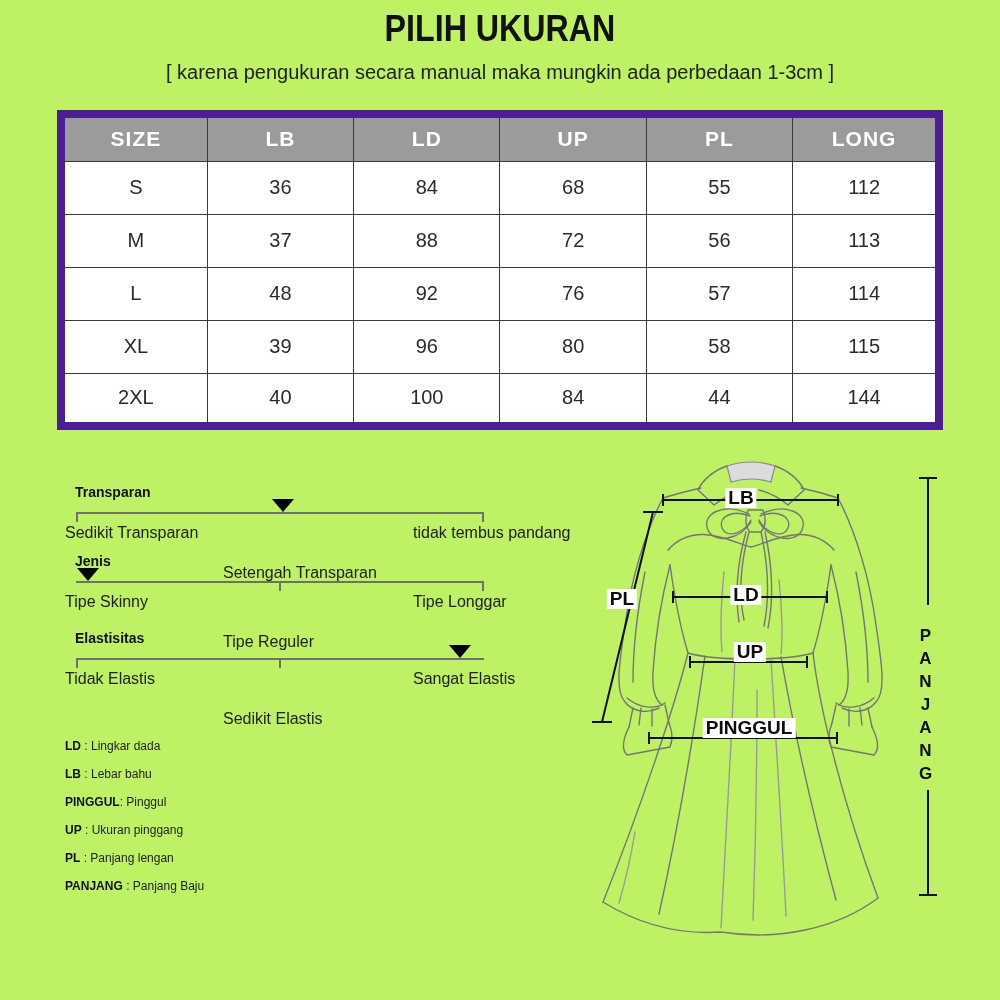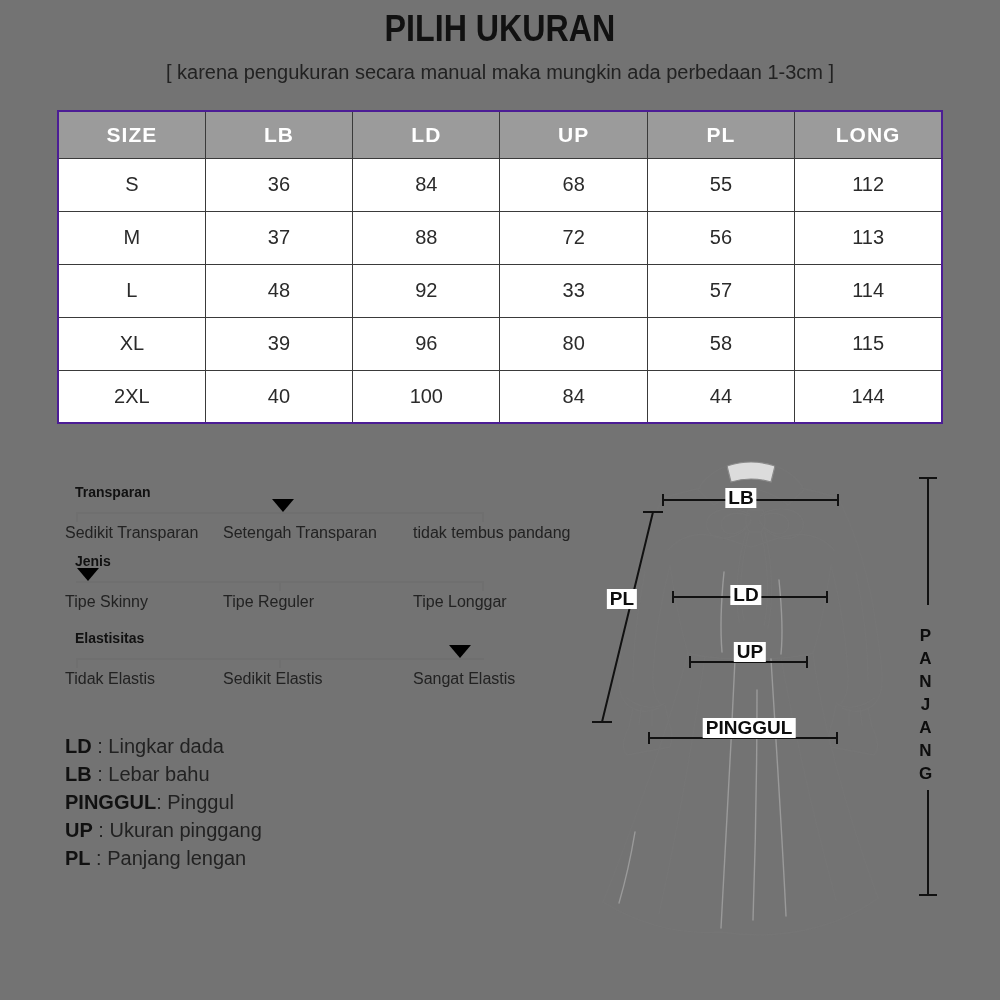--- a/index.html
+++ b/index.html
@@ -1,35 +1,35 @@
 <!DOCTYPE html>
 <html><head>
 <meta charset="utf-8">
 <style>
   * { margin:0; padding:0; box-sizing:border-box; }
   html,body { background:#ffffff; }
   body { font-family:"Liberation Sans","DejaVu Sans",sans-serif; color:#1f1f1f; }
-  .canvas { position:relative; width:1000px; height:1000px; background:#737373; overflow:hidden; }
+  .canvas { position:relative; width:1000px; height:1000px; background:#bef264; overflow:hidden; }
 
   
   .page-title{
     position:absolute; top:6px; left:0; width:1000px; text-align:center;
     font-size:35px; font-weight:bold; letter-spacing:0px; color:#111;
     transform:scale(0.92,1.08); transform-origin:center top;
   }
   .page-subtitle{
     position:absolute; top:61px; left:0; width:1000px; text-align:center;
     font-size:20px; color:#222;
   }
 
   
   table.size-table{
     position:absolute; left:57px; top:110px; width:886px;
     border-collapse:collapse; table-layout:fixed;
-    border:2px solid #4c1d95;
+    border:8px solid #4c1d95;
   }
   table.size-table th{
     background:#9b9b9b; color:#ffffff; font-weight:bold;
     font-size:21px; letter-spacing:1px; height:47px;
     border:1px solid #3a3a3a; text-align:center;
   }
   table.size-table td{
     height:53px; font-size:20px; color:#2b2b2b; text-align:center;
     border:1px solid #3a3a3a; background:#fff;
   }
@@ -40,25 +40,25 @@
   .bar{ position:absolute; left:0; top:22px; width:408px; height:28px; }
   .bar-line{ position:absolute; left:0; top:6px; width:408px; height:2px; background:#6f6f6f; }
   .tick{ position:absolute; top:6px; width:2px; height:10px; background:#6f6f6f; }
   .t-left{ left:0; } .t-mid{ left:203px; } .t-right{ left:406px; }
   .marker{ position:absolute; top:-7px; width:0; height:0;
     border-left:11px solid transparent; border-right:11px solid transparent;
     border-top:13px solid #000; }
   .m-left{ left:1px; } .m-mid{ left:196px; } .m-right{ left:373px; }
   .slabels{ position:absolute; left:-11px; top:40px; width:560px; height:20px; }
   .slabels span{ position:absolute; top:0; font-size:16px; color:#222; white-space:nowrap; }
-  .sl0{ left:0; } .sl1{ left:158px; } .sl2{ left:348px;text-align:center; }
+  .sl0{ left:0; } .sl1{ left:158px;margin-top:40px; } .sl2{ left:348px;text-align:center; }
 
   
   .legend{ position:absolute; left:65px; top:735px; }
-  .legend-item{ display:block; height:28px; line-height:22px; font-size:20px; color:#222; white-space:nowrap; }
+  .legend-item{ display:block; height:28px; line-height:22px; font-size:12px; color:#222; white-space:nowrap; }
   .legend-item .abbr{ font-weight:bold; color:#111; }
 
   
   .diagram{ position:absolute; left:575px; top:450px; width:390px; height:530px; }
   .diagram svg{ position:absolute; left:0; top:0; }
   .dlabel{
     position:absolute; transform:translate(-50%,0);
     font-size:19px; font-weight:bold; color:#0d0d0d;
     background:#ffffff; padding:0 3px; white-space:nowrap; line-height:20px;
   }
@@ -101,21 +101,21 @@
         <td>37</td>
         <td>88</td>
         <td>72</td>
         <td>56</td>
         <td>113</td>
       </tr>
       <tr>
         <td>L</td>
         <td>48</td>
         <td>92</td>
-        <td>33</td>
+        <td>76</td>
         <td>57</td>
         <td>114</td>
       </tr>
       <tr>
         <td>XL</td>
         <td>39</td>
         <td>96</td>
         <td>80</td>
         <td>58</td>
         <td>115</td>
@@ -175,20 +175,21 @@
       <span class="sl2">Sangat  Elastis</span>
     </div>
   </div>
 
   <div class="legend">
     <span class="legend-item"><span class="abbr">LD</span><span> : Lingkar dada</span></span>
     <span class="legend-item"><span class="abbr">LB</span><span> : Lebar bahu</span></span>
     <span class="legend-item"><span class="abbr">PINGGUL</span><span>: Pinggul</span></span>
     <span class="legend-item"><span class="abbr">UP</span><span> : Ukuran pinggang</span></span>
     <span class="legend-item"><span class="abbr">PL</span><span> : Panjang lengan</span></span>
+    <span class="legend-item"><span class="abbr">PANJANG</span><span> : Panjang Baju</span></span>
   </div>
 
   <div class="diagram">
     <svg width="390" height="530" viewBox="0 0 390 530">
 
       <path d="M152,16 Q176,8 200,16 L196,32 Q176,26 156,32 Z" fill="#dcdcdc" stroke="#8a8a8a" stroke-width="1.2"></path>
       <g fill="none" stroke="#757575" stroke-width="1.4" stroke-linecap="round" stroke-linejoin="round">
 
         <path d="M152,16 C140,20 128,29 123,40 L139,55 C149,47 160,42 168,40"></path>
         <path d="M200,16 C212,20 224,29 229,40 L213,55 C203,47 192,42 184,40"></path>

